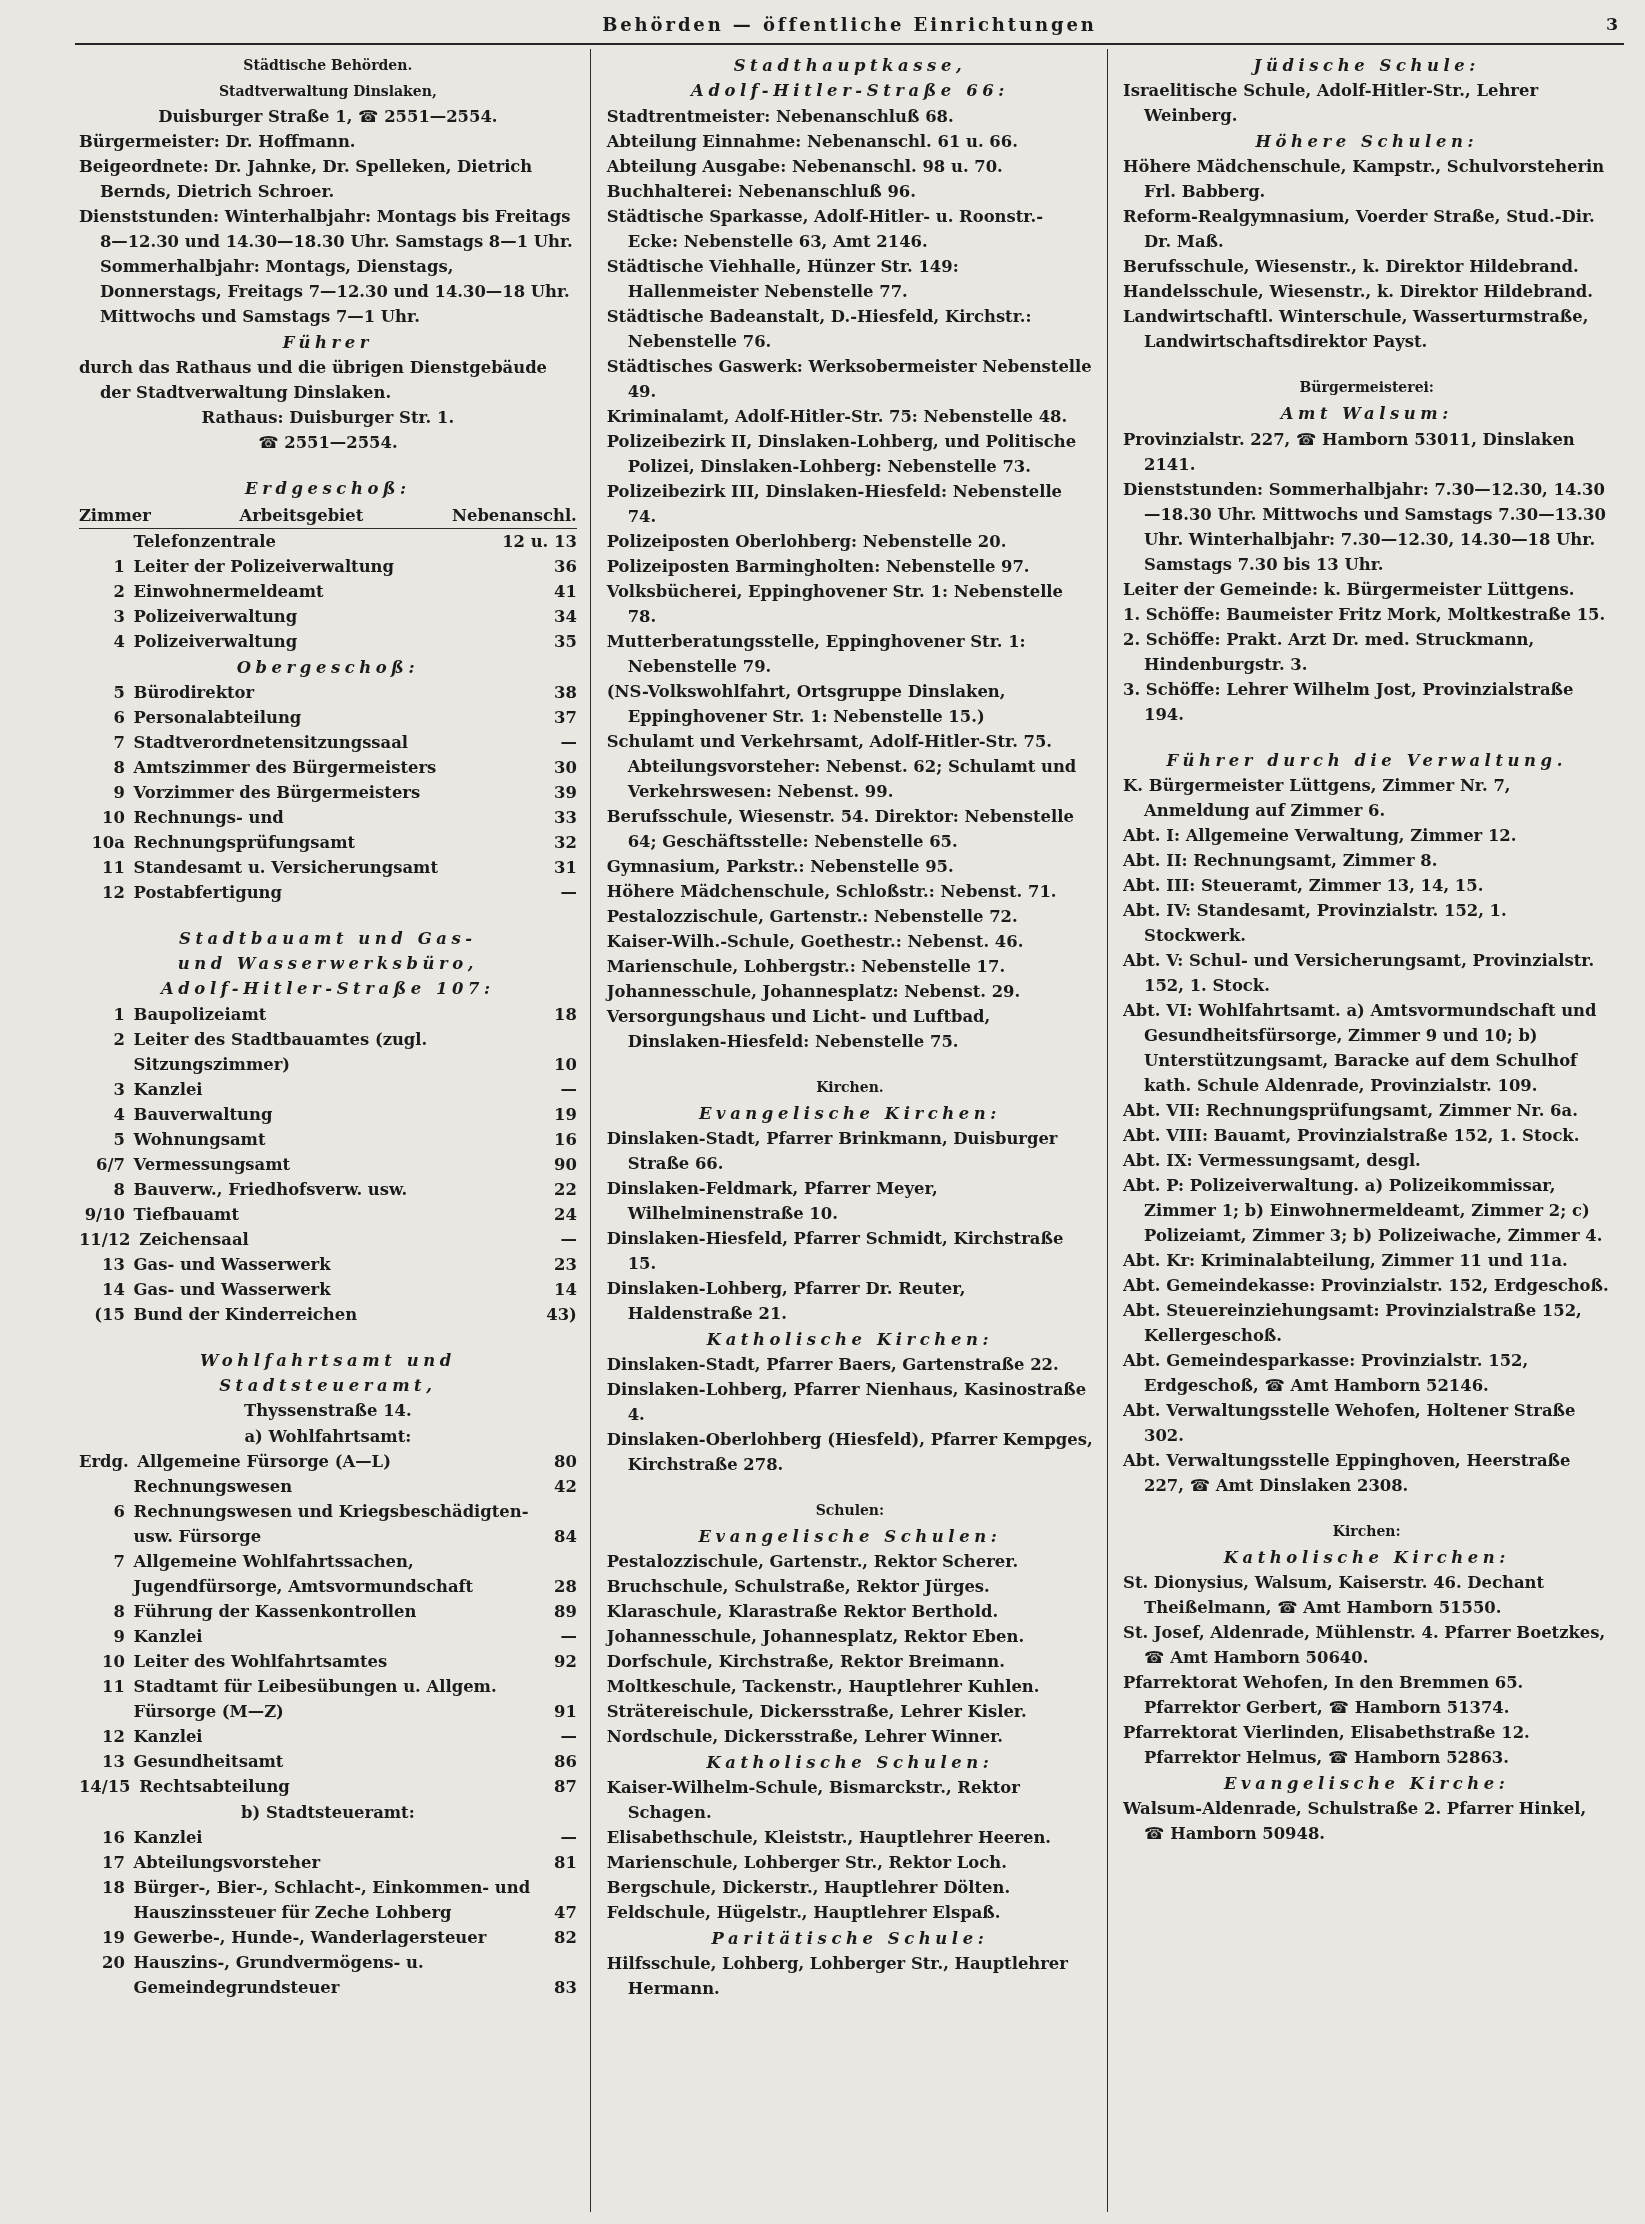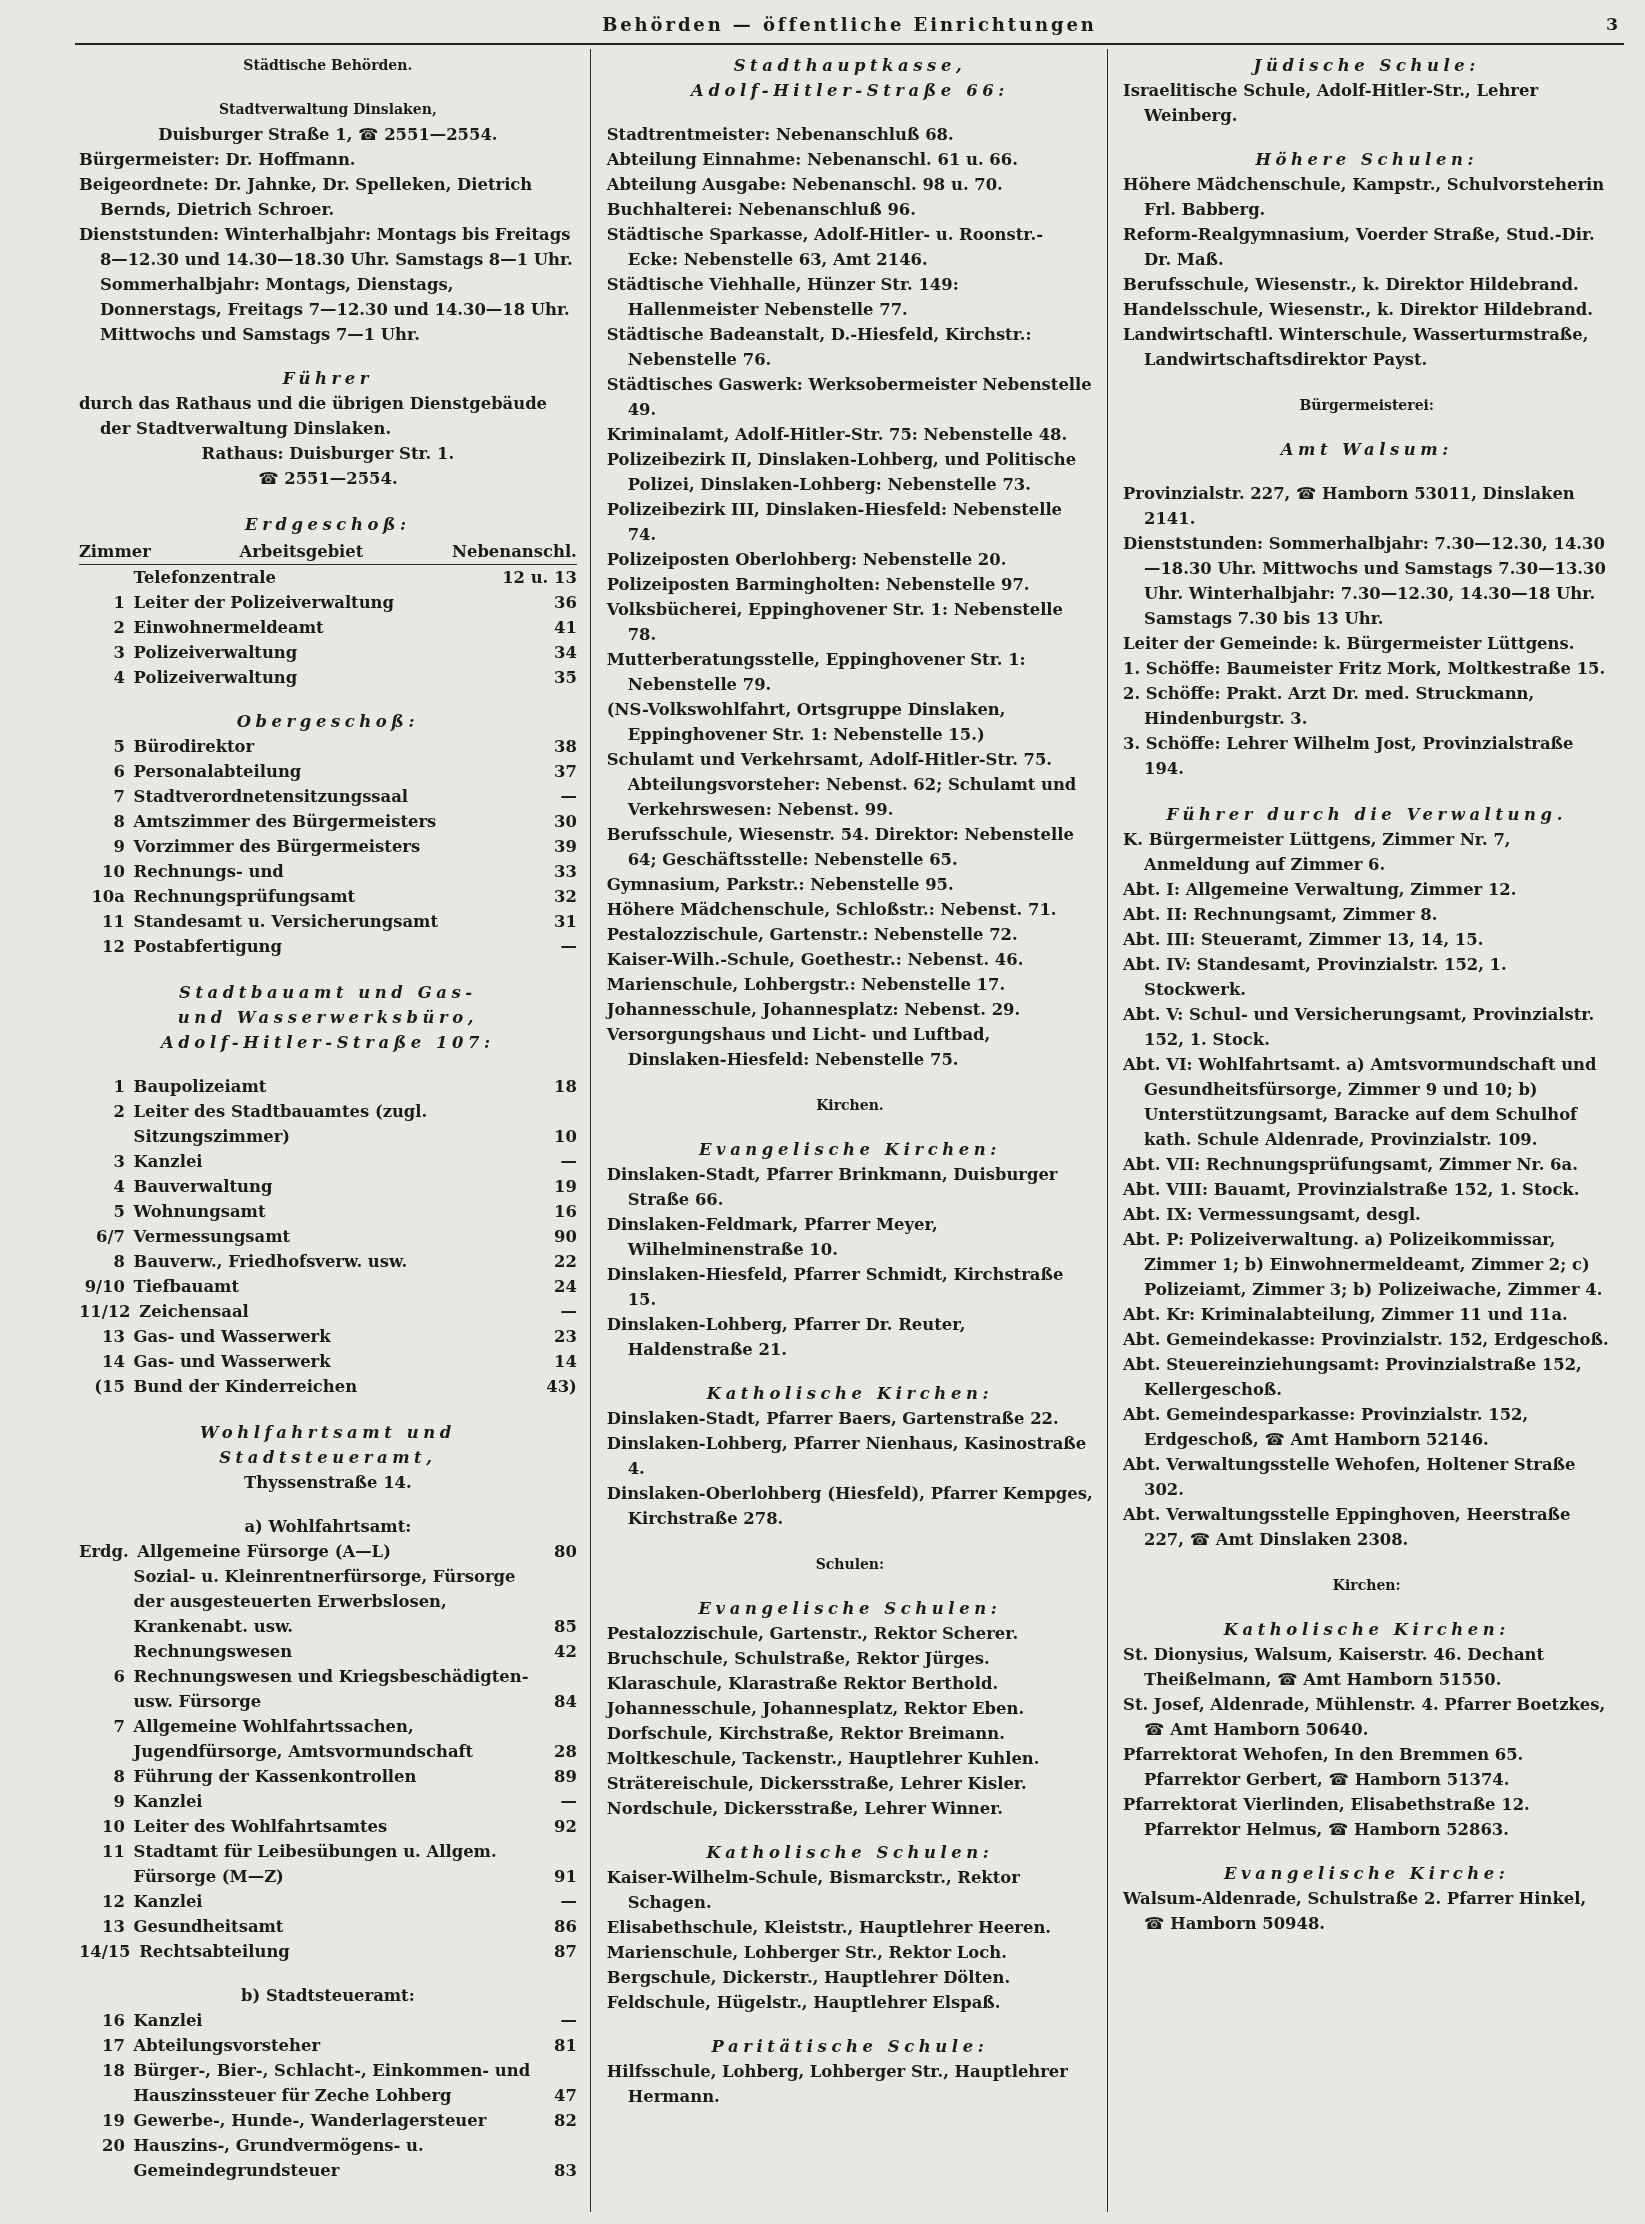--- a/index.html
+++ b/index.html
@@ -17,21 +17,21 @@
   .hdr .title{display:inline-block;letter-spacing:2.9px;font-size:18px;}
   .hdr .pageno{position:absolute;right:5.8px;top:1.9px;font-size:17.4px;}
   .rule{border-bottom:2.1px solid #262626;}
   .cols{display:grid;grid-template-columns:1fr 1fr 1fr;flex:1;margin-top:3.9px;min-height:0;}
   .col{padding:3.9px 13.5px 0 3.9px;overflow:hidden;}
   .col.b{border-right:1.5px solid #2c2c2c;}
   .col.pl{padding-left:15.4px;}
   .c{text-align:center;}
   .sp{letter-spacing:.28em;font-style:italic;}
   .big{font-size:14px;}
-  .mt{margin-top:19px;}
+  .mt{margin-top:1px;}
   .mtb{margin-top:21px;}
   .para{padding-left:21px;text-indent:-21px;margin:0;}
   .thead{display:flex;justify-content:space-between;margin-top:1.9px;border-bottom:1.4px solid #2c2c2c;}
   .row{display:flex;}
   .row .n{flex:0 0 46px;padding-right:8.7px;text-align:right;white-space:nowrap;}
   .row .t{flex:1 1 auto;}
   .row .e{flex:0 0 auto;margin-left:7.7px;align-self:flex-end;white-space:nowrap;}
 </style>
 </head>
 <body>
@@ -252,25 +252,20 @@
       <div class="c">Thyssenstraße 14.</div>
       <div class="c mt">a) Wohlfahrtsamt:</div>
       <div>
 
           <div class="row">
             <span class="n">Erdg.</span>
             <span class="t">Allgemeine Fürsorge (A—L)</span>
             <span class="e">80</span>
           </div>
 
-          <div class="row">
-            <span class="n"></span>
-            <span class="t">Sozial- u. Kleinrentnerfürsorge, Fürsorge der ausgesteuerten Erwerbslosen, Krankenabt. usw.</span>
-            <span class="e">85</span>
-          </div>
 
           <div class="row">
             <span class="n"></span>
             <span class="t">Rechnungswesen</span>
             <span class="e">42</span>
           </div>
 
           <div class="row">
             <span class="n">6</span>
             <span class="t">Rechnungswesen und Kriegsbeschädigten- usw. Fürsorge</span>

